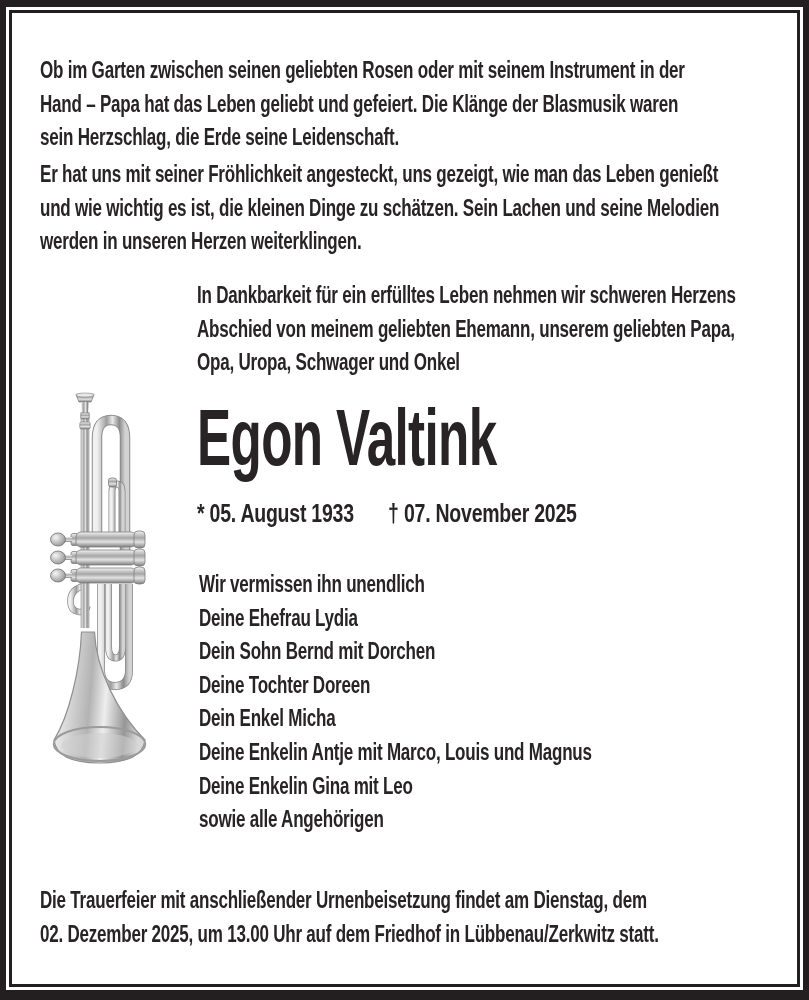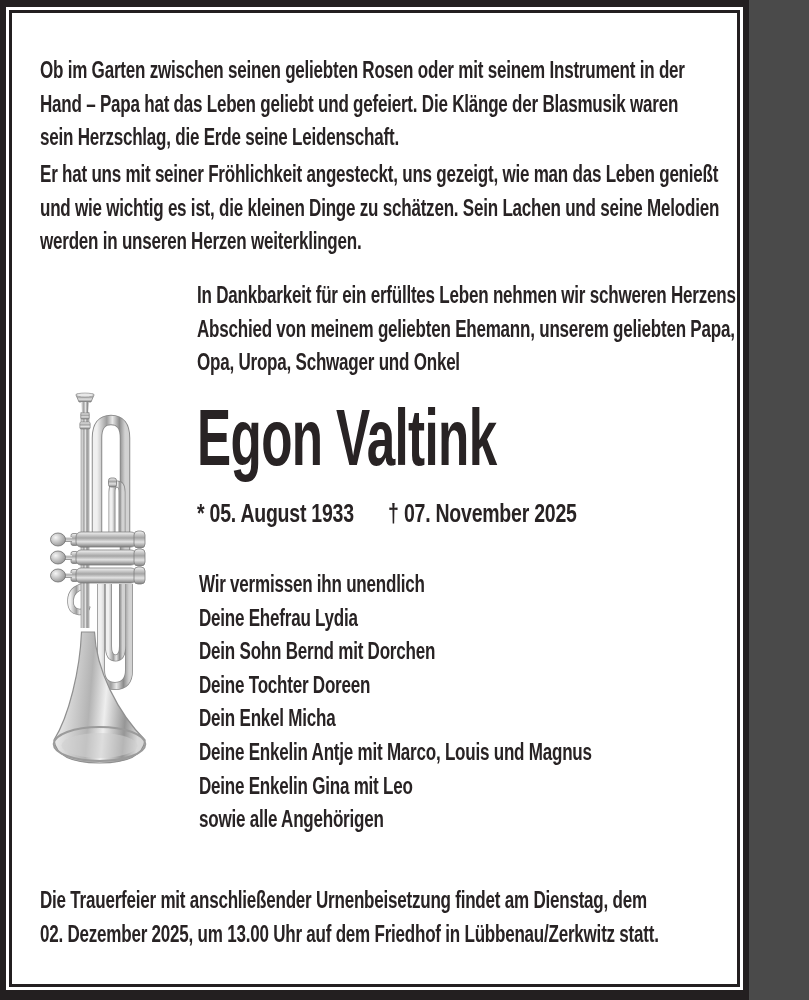--- a/index.html
+++ b/index.html
@@ -1,17 +1,17 @@
 <!DOCTYPE html>
 <html lang="de"><head>
 <meta charset="utf-8">
 <style>
   html,body { margin:0; padding:0; background:#4a4a4a; }
   .page {
-    position:relative; width:749px; height:1000px;
+    position:relative; width:809px; height:1000px;
     background:#ffffff; overflow:hidden;
     font-family:"Liberation Sans", sans-serif;
     color:#282324;
   }
   .frame-outer {
     position:absolute; inset:0;
     border:7px solid #231f20;
     border-bottom-width:10px; border-left-width:6px; border-right-width:6px;
     pointer-events:none; z-index:5;
   }

